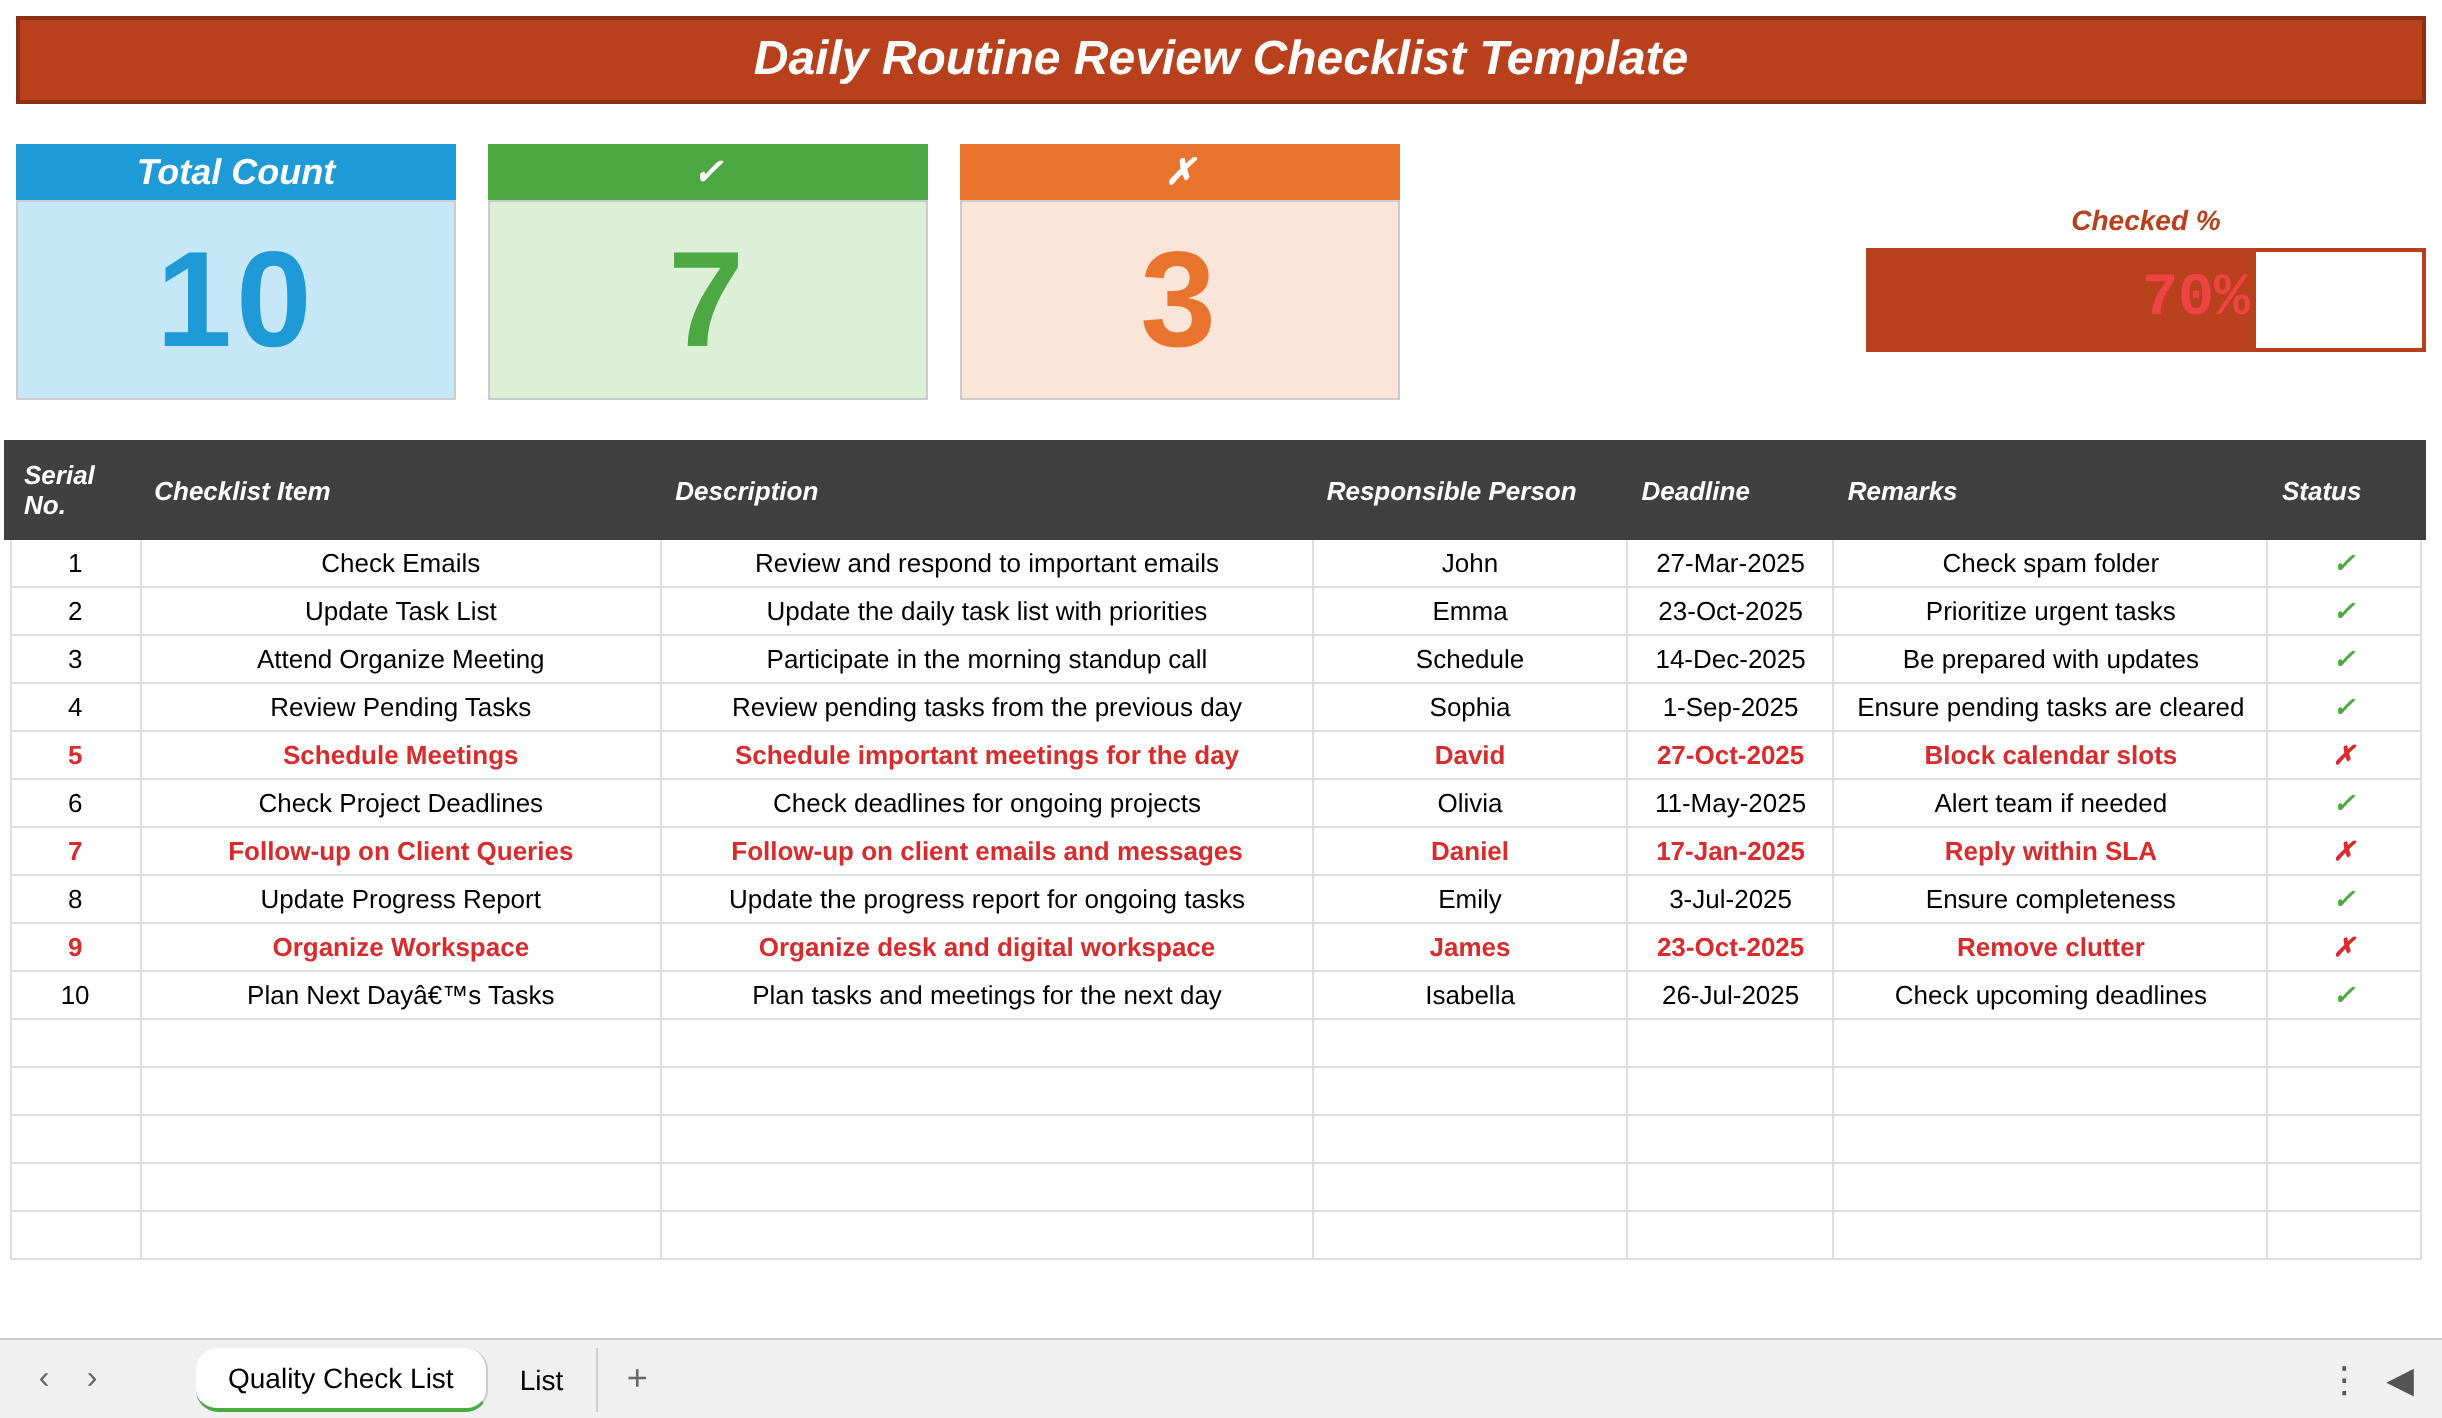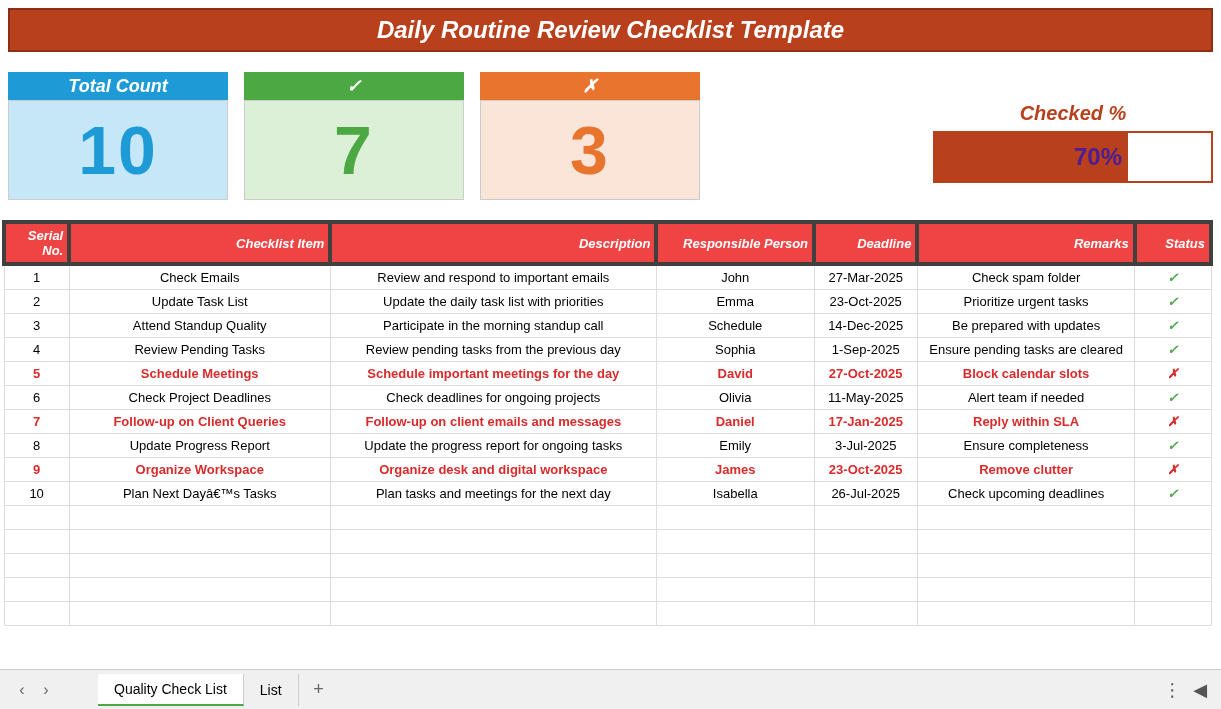--- a/index.html
+++ b/index.html
@@ -15,42 +15,42 @@
   .card-total .stat-header { background: #1E9BD6; }
   .card-total .stat-body { background: #C5E7F7; }
   .card-total .stat-body span { color: #1E9BD6; }
   .card-check .stat-header { background: #4BA843; }
   .card-check .stat-body { background: #DCF0D8; }
   .card-check .stat-body span { color: #4BA843; }
   .card-x .stat-header { background: #E8742E; }
   .card-x .stat-body { background: #FAE5D8; }
   .card-x .stat-body span { color: #E8742E; }
   .checked-block { margin-left: auto; width: 280px; padding-top: 30px; }
-  .checked-title { text-align: center; color: #B8401C; font-size: 20px; font-weight: bold; font-style: italic; margin-bottom: 6px; }
+  .checked-title { text-align: center; color: #B8401C; font-size: 14px; font-weight: bold; font-style: italic; margin-bottom: 6px; }
   .progress-outer { width: 100%; height: 52px; border: 2px solid #B8401C; background: white; position: relative; }
   .progress-fill { background: #B8401C; height: 100%; position: absolute; left: 0; top: 0; }
-  .progress-text { position: absolute; width: 100%; height: 100%; display: flex; align-items: center; justify-content: center; font-family: Liberation Sans, sans-serif; font-size: 24px; color: #4c1d95; font-weight: 900; padding-left: 50px; }
+  .progress-text { position: absolute; width: 100%; height: 100%; display: flex; align-items: center; justify-content: center; font-family: Liberation Mono, monospace; font-size: 30px; color: #ef4444; font-weight: 900; padding-left: 50px; }
   .tbl-wrap { padding: 6px 8px 0 2px; }
   table { width: 100%; border-collapse: collapse; font-size: 13px; }
-  th { background: #ef4444; color: white; font-weight: bold; font-style: italic; padding: 4px 4px; border: 4px solid #404040; text-align: right; }
+  th { background: #404040; color: white; font-weight: bold; font-style: italic; padding: 4px 4px; border: 6px solid #404040; text-align: left; }
   td { border: 1px solid #ddd; padding: 4px 4px; text-align: center; background: white; height: 24px; }
   tr.unchecked td { color: #D92B2B; font-weight: bold; }
   .col-serial { width: 60px; }
   .col-item { width: 240px; }
   .col-desc { width: 300px; }
   .col-person { width: 145px; }
   .col-deadline { width: 95px; }
   .col-remarks { width: 200px; }
   .col-status { width: 70px; }
   .status-check { color: #4BA843; font-weight: bold; font-style: italic; }
   .status-x { color: #D92B2B; font-weight: bold; font-style: italic; }
   .tab-bar { position: absolute; bottom: 0; left: 0; right: 0; height: 40px; background: #f0f0f0; border-top: 1px solid #ccc; display: flex; align-items: center; padding: 0 10px; }
   .nav-arrow { width: 24px; height: 24px; display: flex; align-items: center; justify-content: center; color: #666; font-size: 16px; cursor: pointer; }
   .sheet-tab { padding: 6px 16px; font-size: 14px; border-right: 1px solid #ccc; cursor: pointer; display: flex; align-items: center; height: 32px; }
-  .sheet-tab.active { background: white; border-bottom: 2px solid #4BA843; font-weight: 500; }
+  .sheet-tab.active { background: white; border-bottom: 2px solid #4BA843; font-weight: 500; border-radius: 11px; }
   .add-tab { width: 40px; text-align: center; color: #666; font-size: 18px; cursor: pointer; }
   .tab-spacer { flex: 1; }
   .menu-dots { font-size: 18px; color: #555; padding: 0 8px; cursor: pointer; }
   .side-arrow { font-size: 18px; color: #555; padding: 0 4px; cursor: pointer; }
 </style>
 </head>
 <body>
 
 <div class="workspace">
 
@@ -119,21 +119,21 @@
             <td>2</td>
             <td>Update Task List</td>
             <td>Update the daily task list with priorities</td>
             <td>Emma</td>
             <td>23-Oct-2025</td>
             <td>Prioritize urgent tasks</td>
             <td class="status-check">✓</td>
           </tr>
           <tr>
             <td>3</td>
-            <td>Attend Standup Quality</td>
+            <td>Attend Organize Meeting</td>
             <td>Participate in the morning standup call</td>
             <td>Schedule</td>
             <td>14-Dec-2025</td>
             <td>Be prepared with updates</td>
             <td class="status-check">✓</td>
           </tr>
           <tr>
             <td>4</td>
             <td>Review Pending Tasks</td>
             <td>Review pending tasks from the previous day</td>

